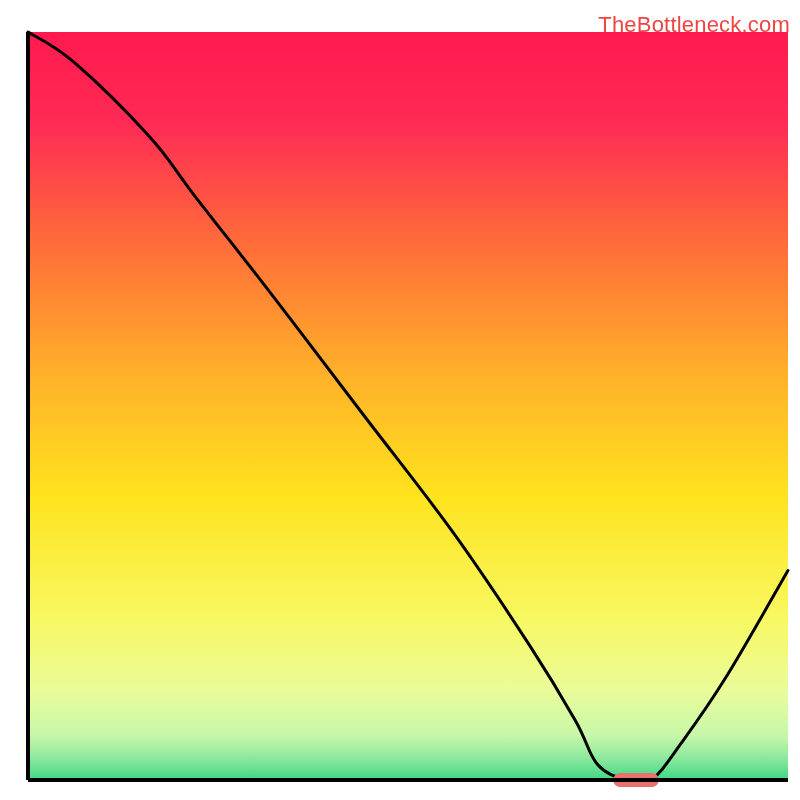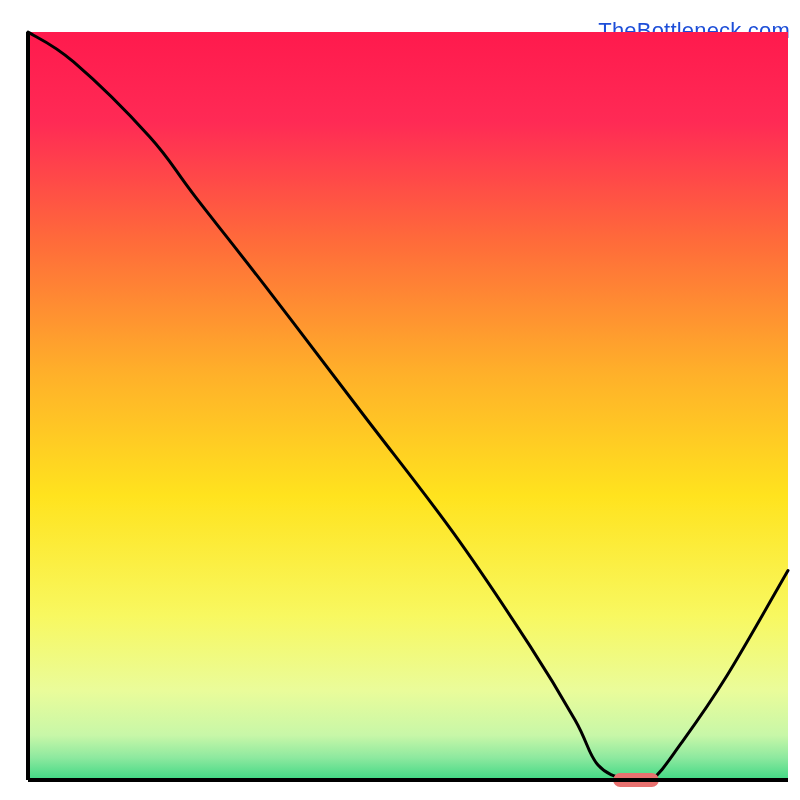--- a/index.html
+++ b/index.html
@@ -10,24 +10,24 @@
     background: #ffffff;
     font-family: Arial, Helvetica, sans-serif;
   }
   .container {
     position: relative;
     width: 800px;
     height: 800px;
   }
   .watermark {
     position: absolute;
-    top: 18px;
+    top: 12px;
     right: 10px;
     font-size: 22px;
-    color: #1d4ed8;
+    color: #ef4444;
     font-weight: 500;
     letter-spacing: 0.2px;
   }
   svg {
     position: absolute;
     top: 0;
     left: 0;
   }
 </style>
 </head>

